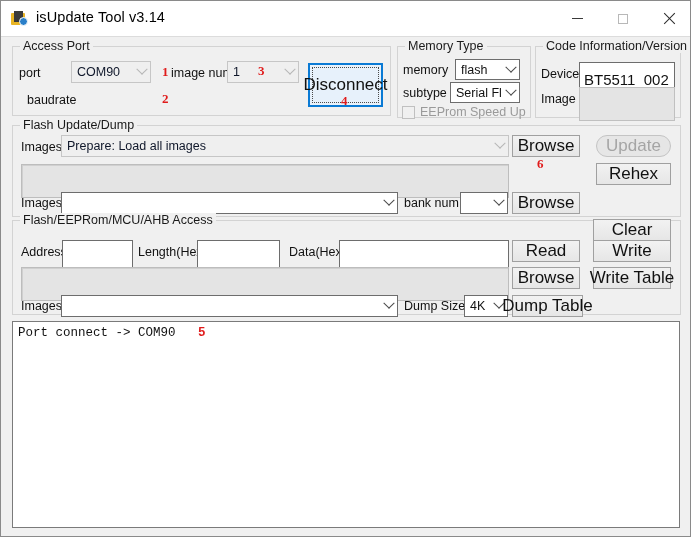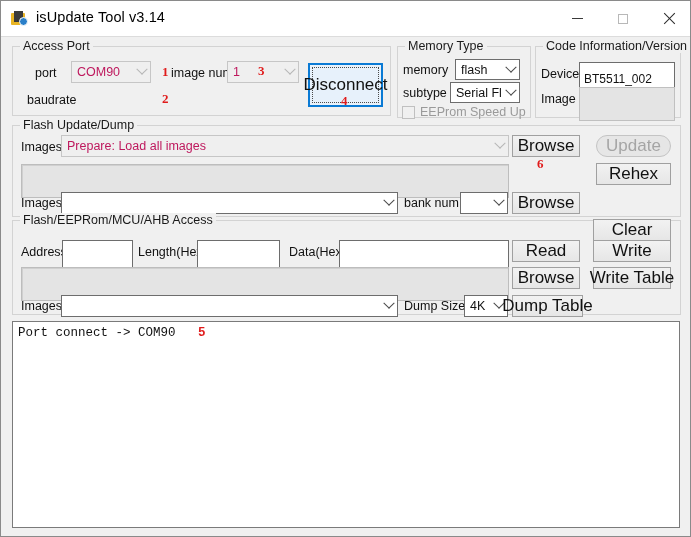--- a/index.html
+++ b/index.html
@@ -111,31 +111,31 @@
     content: "";
     width: 7px; height: 7px;
     border-right: 1.4px solid #4a4a4a;
     border-bottom: 1.4px solid #4a4a4a;
     transform: rotate(45deg) translate(-2px,-2px);
   }
   .combo.disabled {
     background: #efefef;
     border-color: #c6c6c6;
   }
-  .combo.disabled .ctext { color: #be185d; }
+  .combo.disabled .ctext { color: #0f172a; }
   .combo.disabled .chev::after {
     border-right-color: #b6b6b6;
     border-bottom-color: #b6b6b6;
   }
 
   .tbox {
     position: absolute;
     background: #ffffff;
     border: 1px solid #6d6d6d;
-    font-size: 12px; color: #111111;
+    font-size: 15px; color: #111111;
     padding: 16px 4px;
     display: flex; align-items: center;
     white-space: nowrap; overflow: hidden;
   }
   .tbox.readonly {
     background: #e4e4e4;
     border-color: #c0c0c0;
     color: #6a6a6a;
   }
   .tbox.sunken {
@@ -223,21 +223,21 @@
     </div>
     <div class="winbtn close">
       <div class="gl-close"></div>
     </div>
   </div>
 
   <div class="group" style="left:11px; top:45px; width:379px; height:70px;">
     <div class="glabel">Access Port</div>
   </div>
 
-  <div class="lbl" style="left:34px; top:65px;">port</div>
+  <div class="lbl" style="left:18px; top:65px;">port</div>
   <div class="combo disabled" style="left:70px; top:60px; width:80px; height:22px;">
     <div class="ctext">COM90</div>
     <div class="chev"></div>
   </div>
   <div class="anno" style="left:161px; top:63px;">1</div>
 
   <div class="lbl" style="left:26px; top:92px;">baudrate</div>
   <div class="anno" style="left:161px; top:90px;">2</div>
 
   <div class="lbl" style="left:170px; top:65px;">image num</div>

